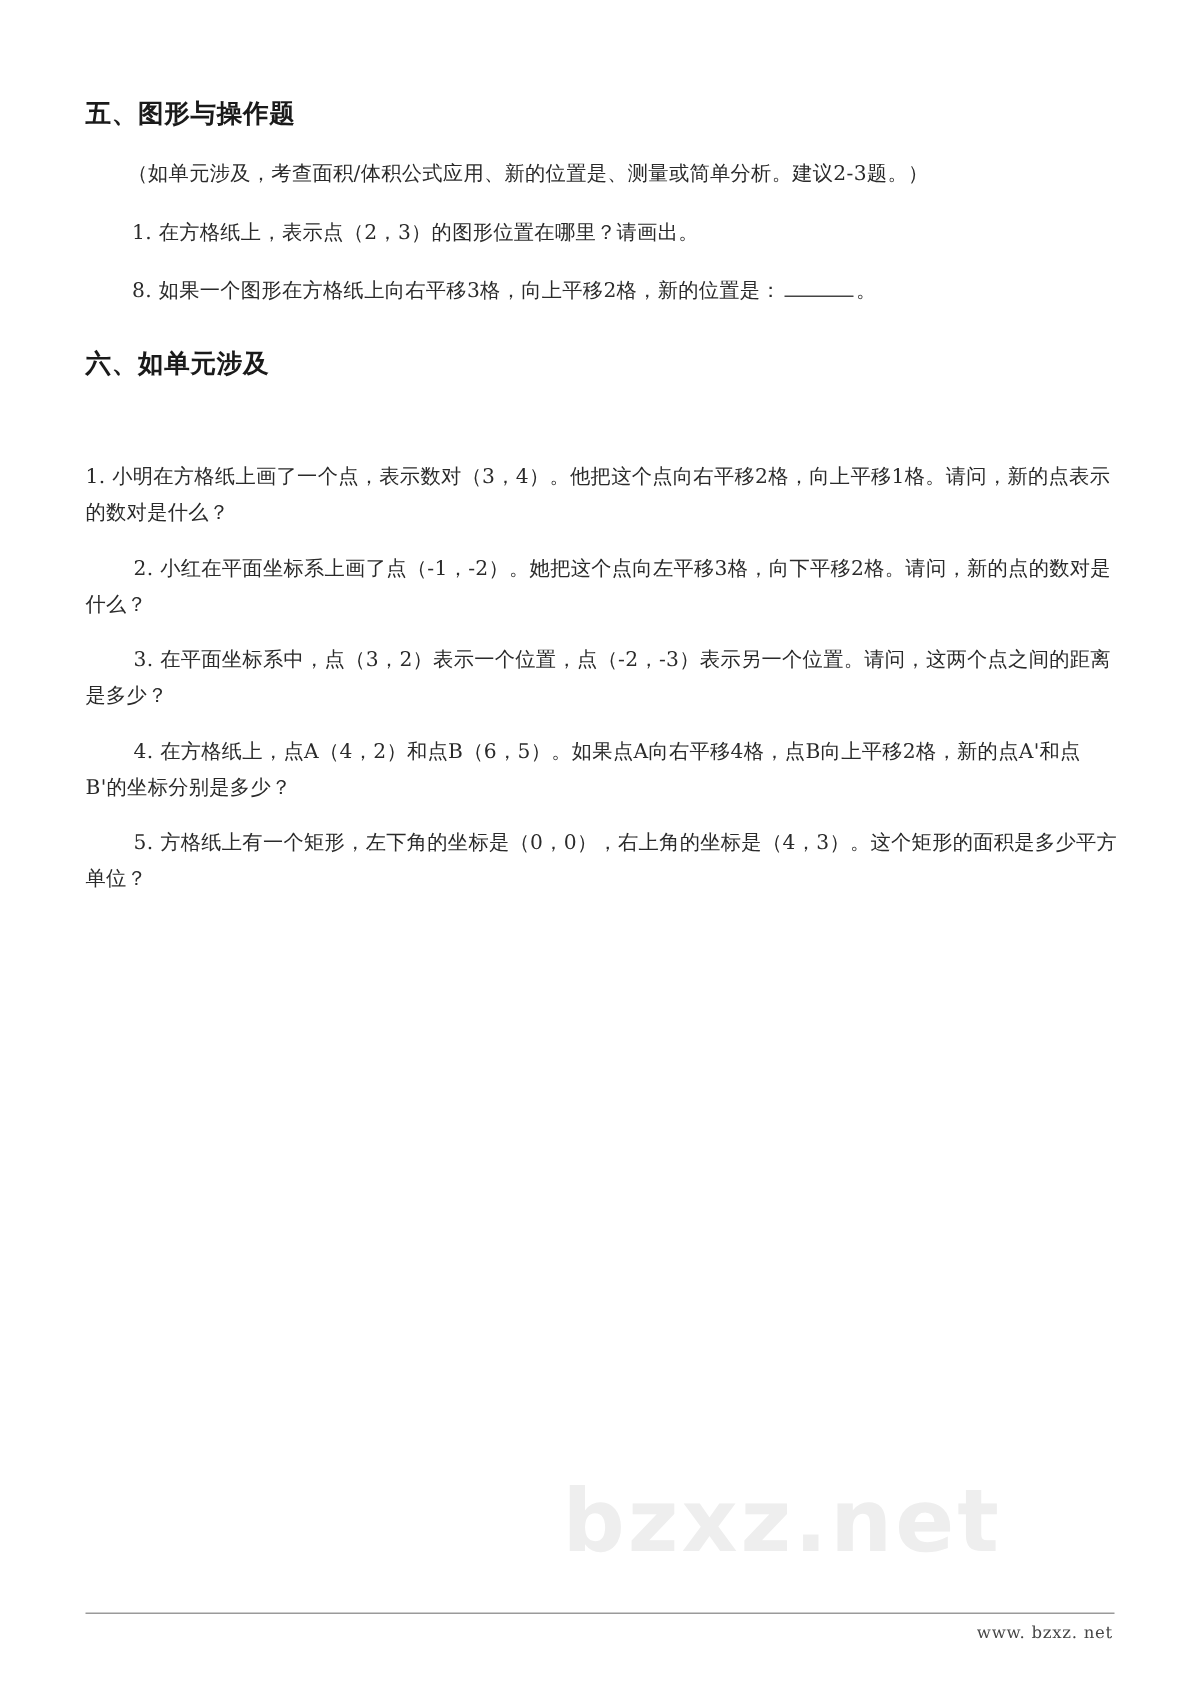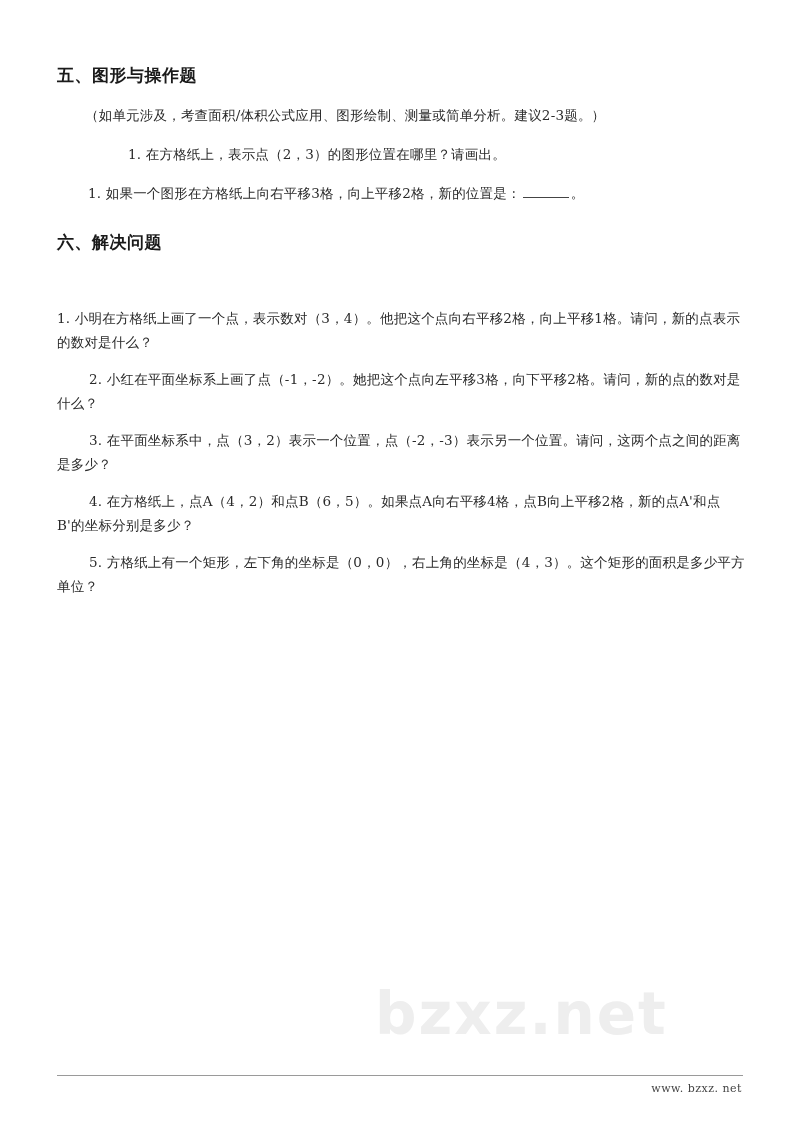--- a/index.html
+++ b/index.html
@@ -95,27 +95,27 @@
       color: #444;
       letter-spacing: 0.5px;
     }
   </style>
 </head>
 <body>
 
 <div class="page">
 
   <div class="section-title" style="top:64px;">五、图形与操作题</div>
-  <div class="note" style="top:107px;">（如单元涉及，考查面积/体积公式应用、图形绘制、测量或简单分析。建议2-3题。）</div>
-  <div class="q-item" style="top:146px;margin-left:40px;">1. 在方格纸上，表示点（2，3）的图形位置在哪里？请画出。</div>
+  <div class="note" style="top:107px;">（如单元涉及，考查面积/体积公式应用、新的位置是、测量或简单分析。建议2-3题。）</div>
+  <div class="q-item" style="top:146px;">1. 在方格纸上，表示点（2，3）的图形位置在哪里？请画出。</div>
   <div class="q-item" style="top:185px;">
-    <span>1. 如果一个图形在方格纸上向右平移3格，向上平移2格，新的位置是：</span><span class="blank"></span><span>。</span>
+    <span>8. 如果一个图形在方格纸上向右平移3格，向上平移2格，新的位置是：</span><span class="blank"></span><span>。</span>
   </div>
 
-  <div class="section-title" style="top:231px;">六、解决问题</div>
+  <div class="section-title" style="top:231px;">六、如单元涉及</div>
 
   <div class="para flush" style="top:306px;">1. 小明在方格纸上画了一个点，表示数对（3，4）。他把这个点向右平移2格，向上平移1格。请问，新的点表示的数对是什么？</div>
   <div class="para indent" style="top:367px;">2. 小红在平面坐标系上画了点（-1，-2）。她把这个点向左平移3格，向下平移2格。请问，新的点的数对是什么？</div>
   <div class="para indent" style="top:428px;">3. 在平面坐标系中，点（3，2）表示一个位置，点（-2，-3）表示另一个位置。请问，这两个点之间的距离是多少？</div>
   <div class="para indent" style="top:489px;">4. 在方格纸上，点A（4，2）和点B（6，5）。如果点A向右平移4格，点B向上平移2格，新的点A'和点B'的坐标分别是多少？</div>
   <div class="para indent" style="top:550px;">5. 方格纸上有一个矩形，左下角的坐标是（0，0），右上角的坐标是（4，3）。这个矩形的面积是多少平方单位？</div>
 
   <div class="watermark">bzxz.net</div>
   <div class="footer-rule"></div>
   <div class="footer-url">www. bzxz. net</div>

